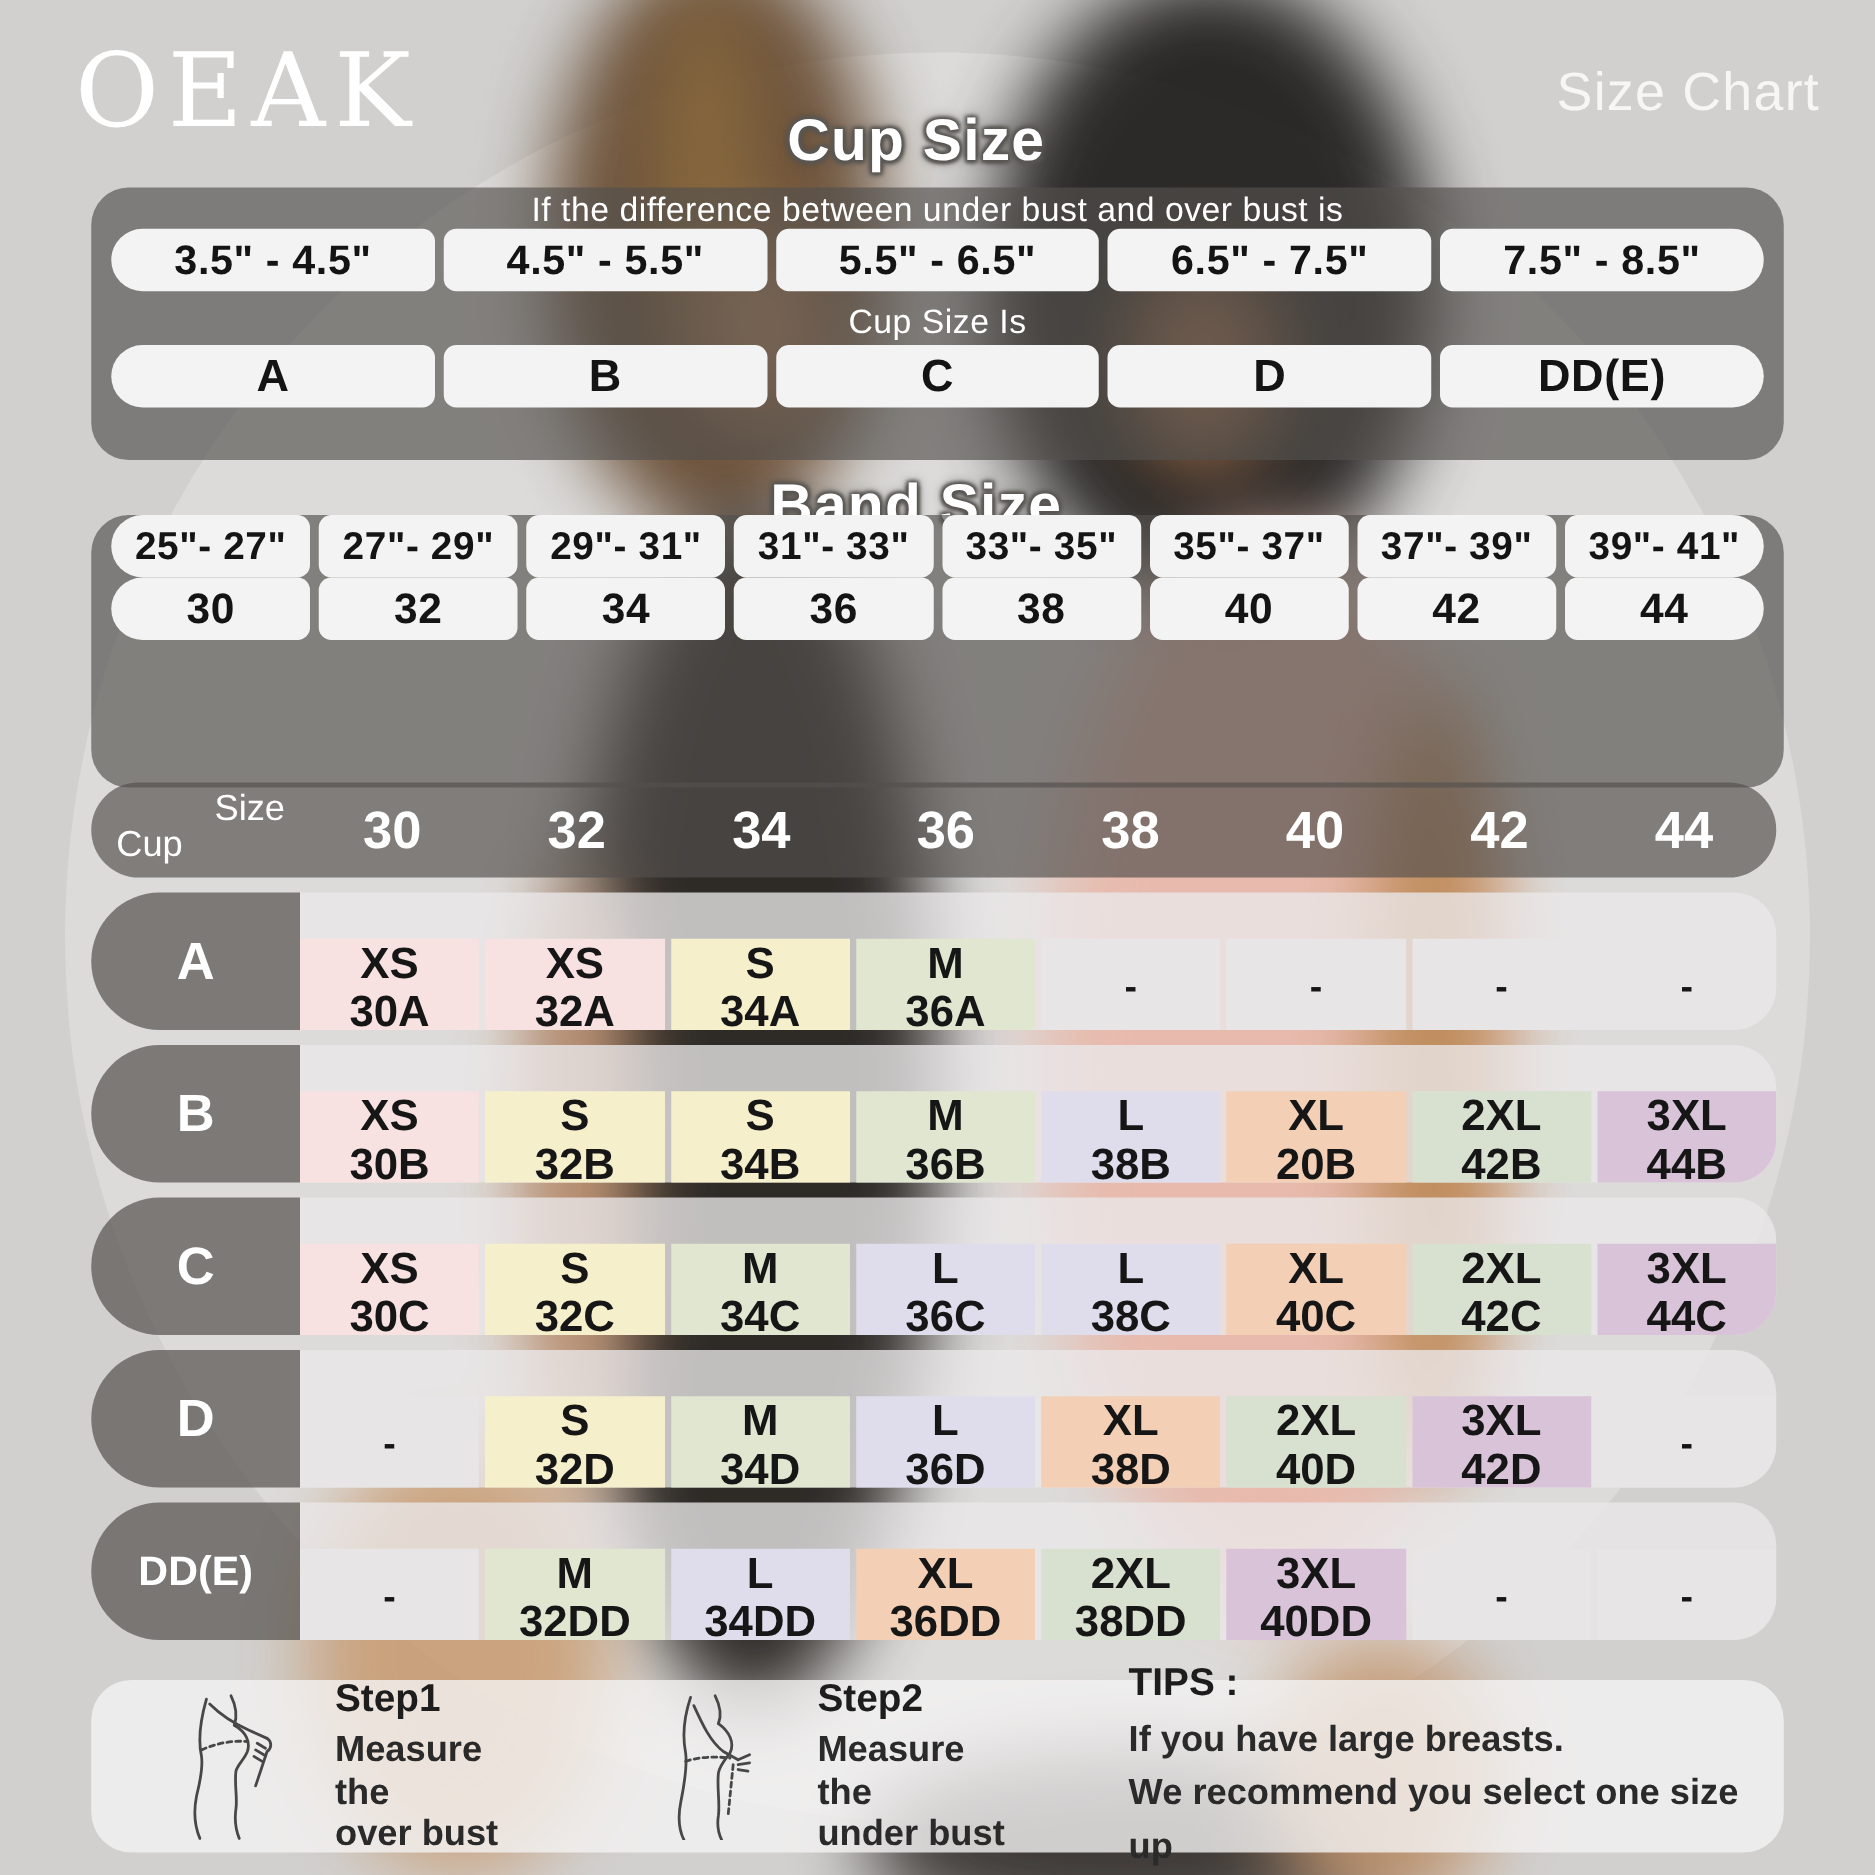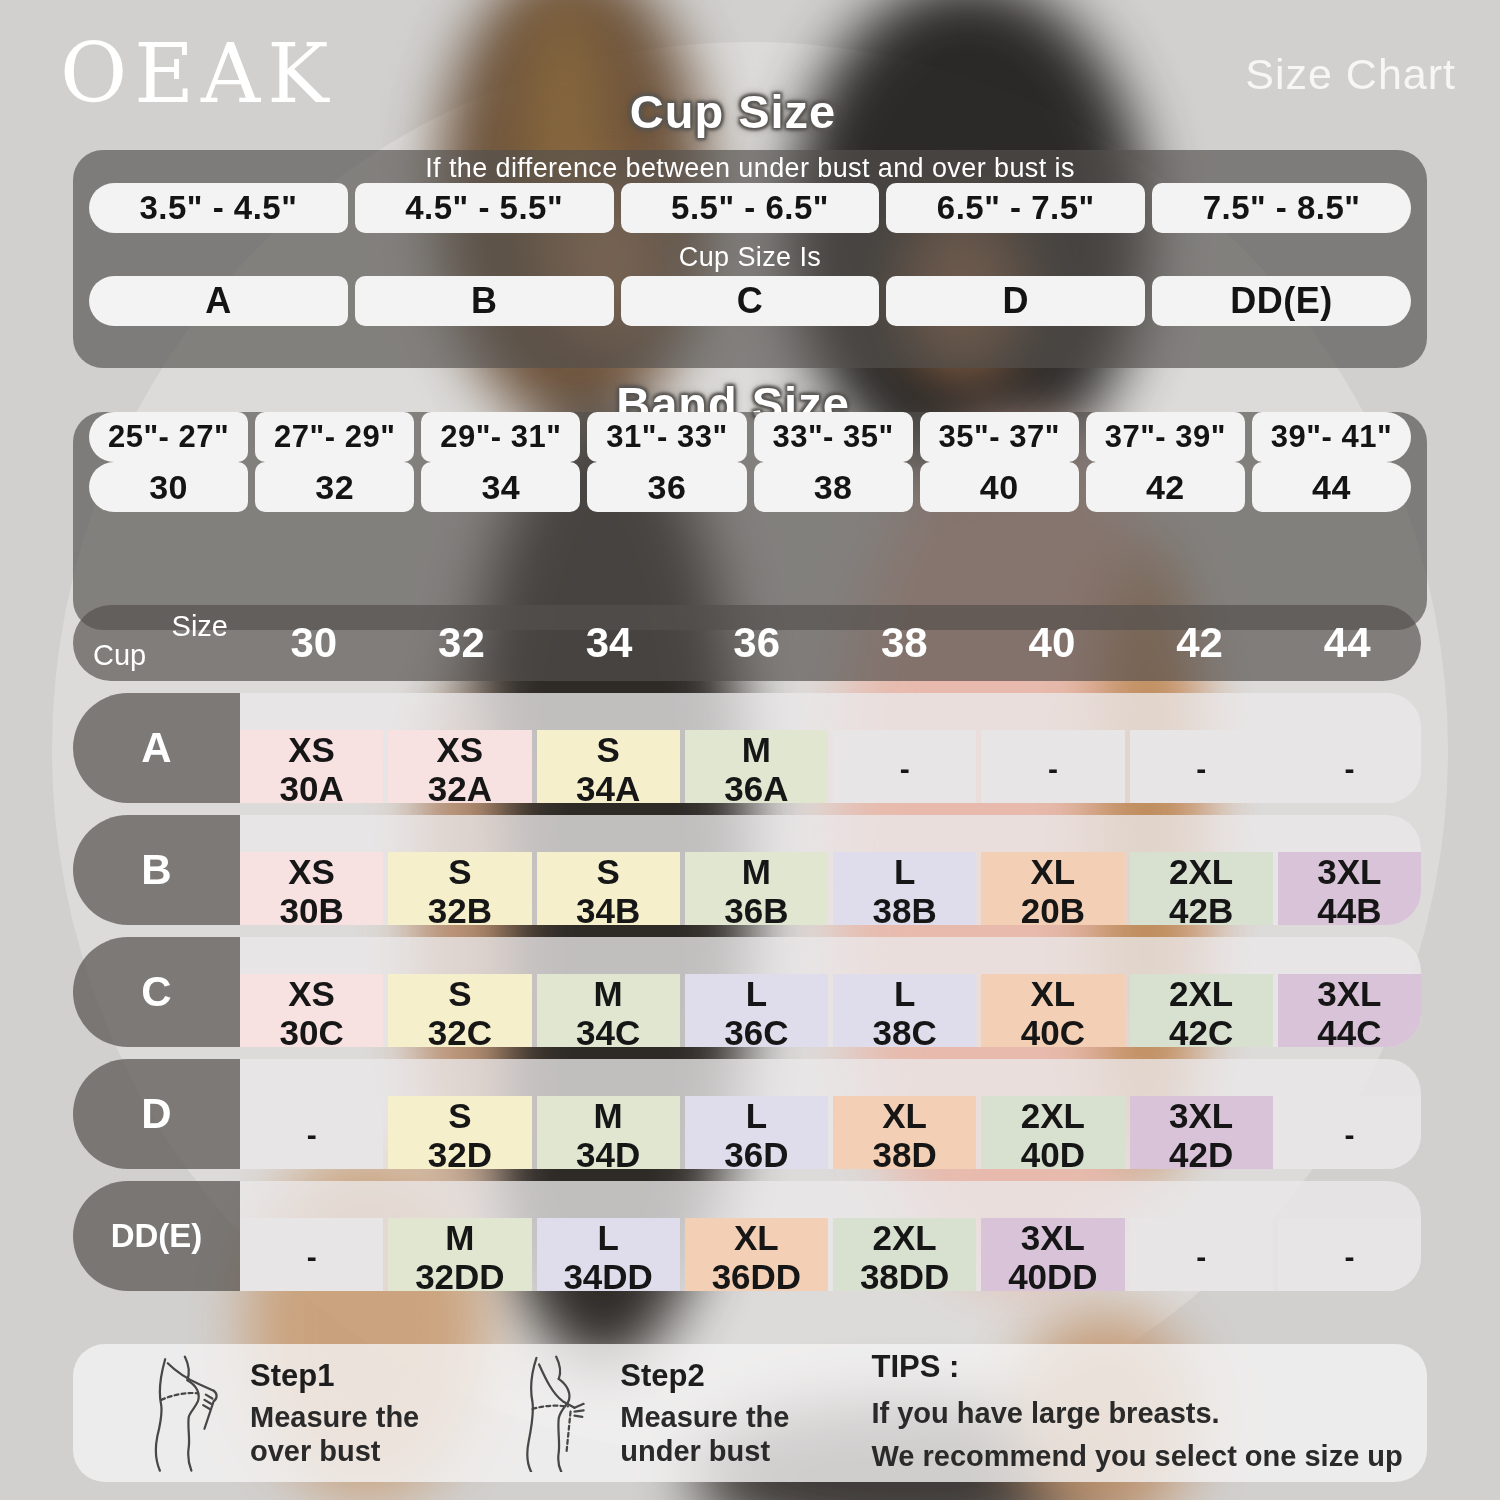--- a/index.html
+++ b/index.html
@@ -51,21 +51,21 @@
   .pill { background:#f4f3f3; border-radius:10px; display:flex; align-items:center;
     justify-content:center; font-weight:700; color:#141414; letter-spacing:.5px; }
   .pill-row .pill:first-child { border-radius:25px 10px 10px 25px; }
   .pill-row .pill:last-child  { border-radius:10px 25px 25px 10px; }
   #cup-ranges .pill  { font-size:33px; }
   #cup-letters .pill { font-size:36px; }
   #band-ranges .pill { font-size:31px; }
   #band-values .pill { font-size:34px; }
 
   
-  #matrix { position:absolute; left:73px; top:605px; width:1348px; }
+  #matrix { position:absolute; left:73px; top:626px; width:1348px; }
   .mx-header { display:flex; height:76px; background:rgba(84,80,77,.68);
     border-radius:38px; color:#fff; }
   .mx-corner { width:167px; position:relative; flex:0 0 167px; }
   .mx-corner .t-size { position:absolute; right:12px; top:5px;  font-size:29px; }
   .mx-corner .t-cup  { position:absolute; left:20px; bottom:9px; font-size:29px; }
   .mx-cols { flex:1; display:grid; grid-template-columns:repeat(8,1fr); }
   .mx-col { display:flex; align-items:center; justify-content:center; font-size:42px;
     font-weight:700; }
   .mx-row { display:flex; height:110px; margin-top:12px; }
   .mx-tab { flex:0 0 167px; background:rgba(84,80,77,.70); border-radius:55px 0 0 55px;
@@ -77,21 +77,21 @@
   .mx-cell { display:flex; flex-direction:column; align-items:center; justify-content:center;
     font-weight:600; font-size:35px; color:#161616; line-height:1.12;margin-top:37px; }
   .mx-cell .dash { font-weight:700; font-size:30px; }
 
   
   #footer { position:absolute; left:73px; top:1344px; width:1354px; height:138px;
     background:rgba(244,243,242,.80); border-radius:32px; display:flex;
     align-items:center; }
   .f-icon { flex:0 0 85px; height:118px; margin-left:68px; }
   .f-icon svg { width:100%; height:100%; }
-  .f-block { margin-left:24px; }
+  .f-block { margin-left:42px; }
   .f-title { font-size:31px; font-weight:700; color:#1d1d1d; }
   .f-text  { font-size:29px; color:#2a2a2a; line-height:1.16; margin-top:7px;font-weight:bold; }
   #f-icon2 { margin-left:92px; }
   .f-tips  { margin-left:82px; }
   .f-tips .f-text { line-height:1.45; }
 </style>
 </head>
 <body>
 
 <div class="page">

